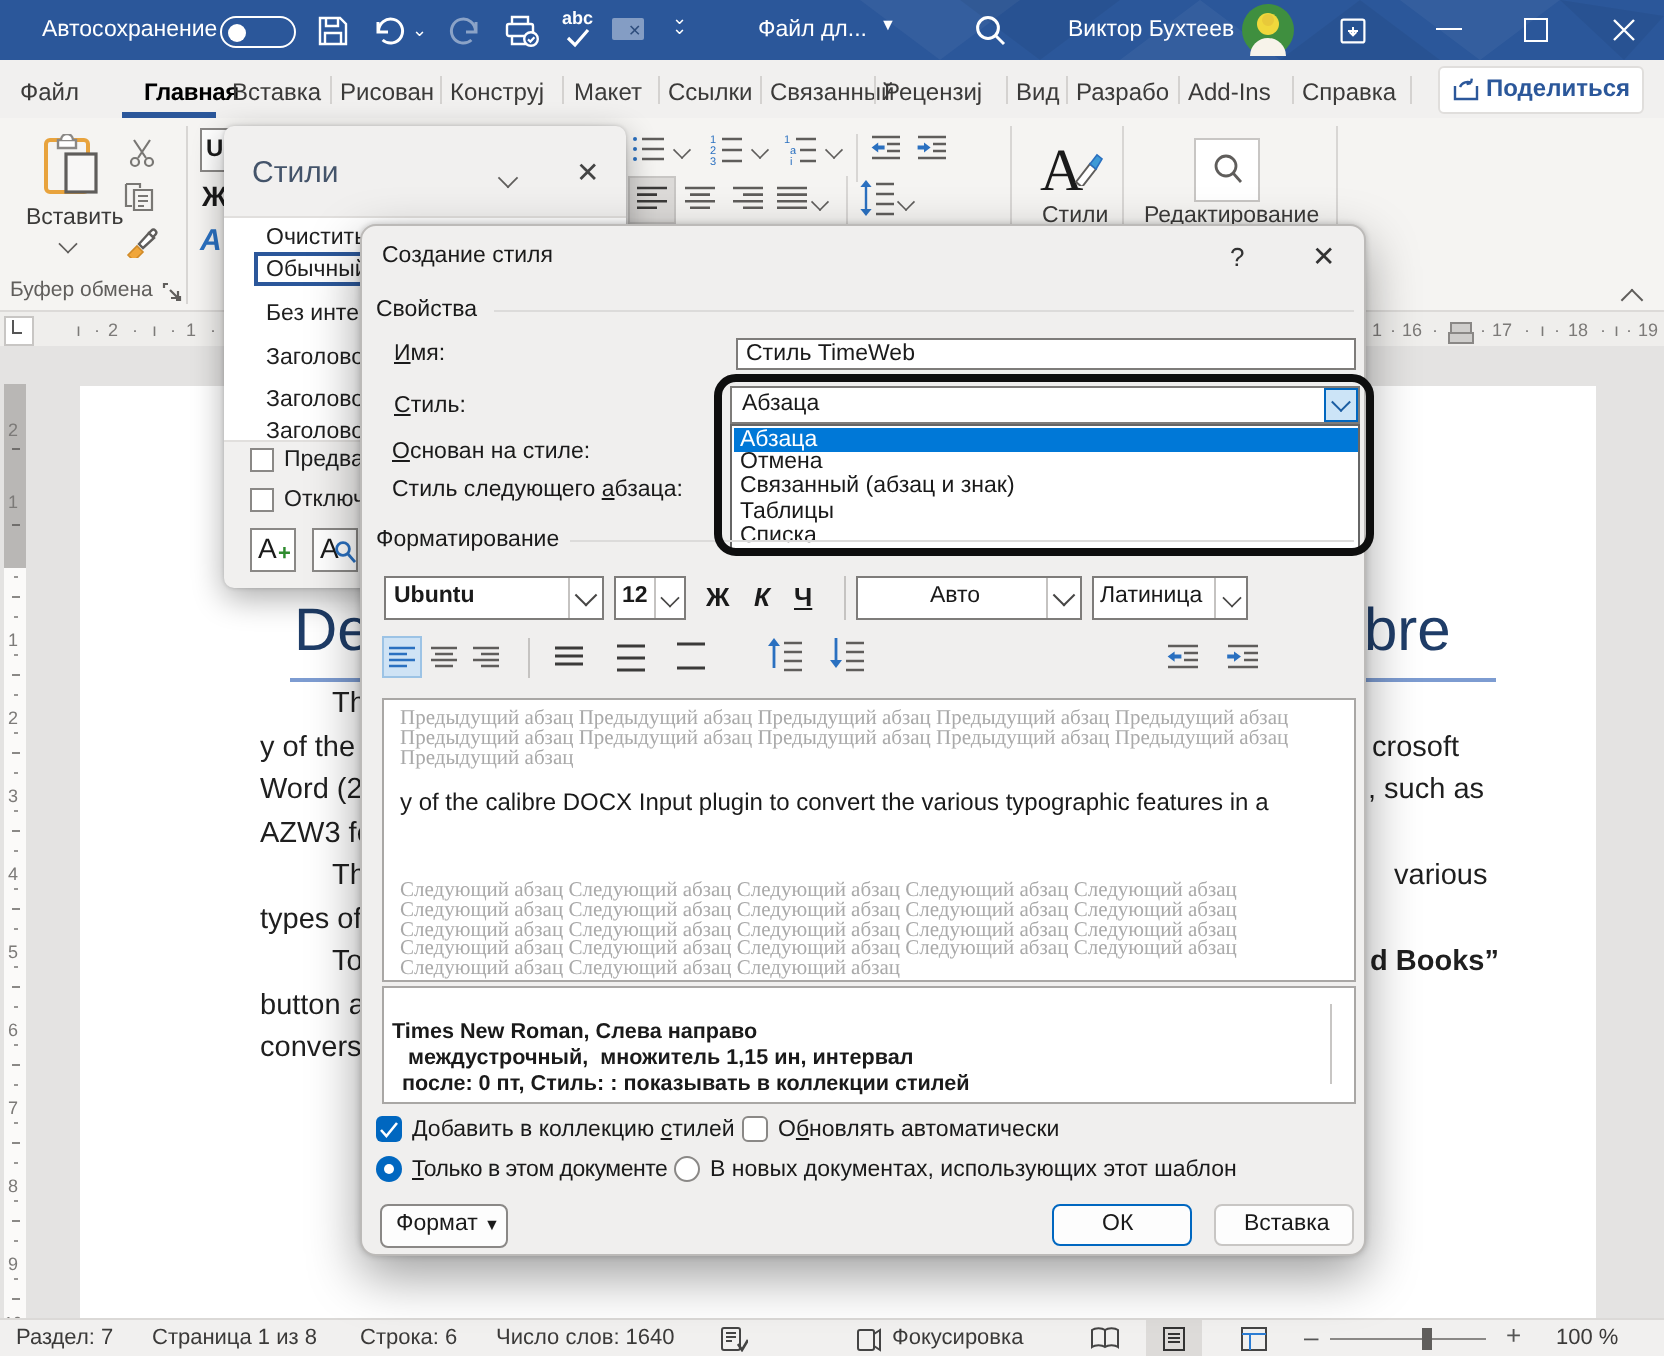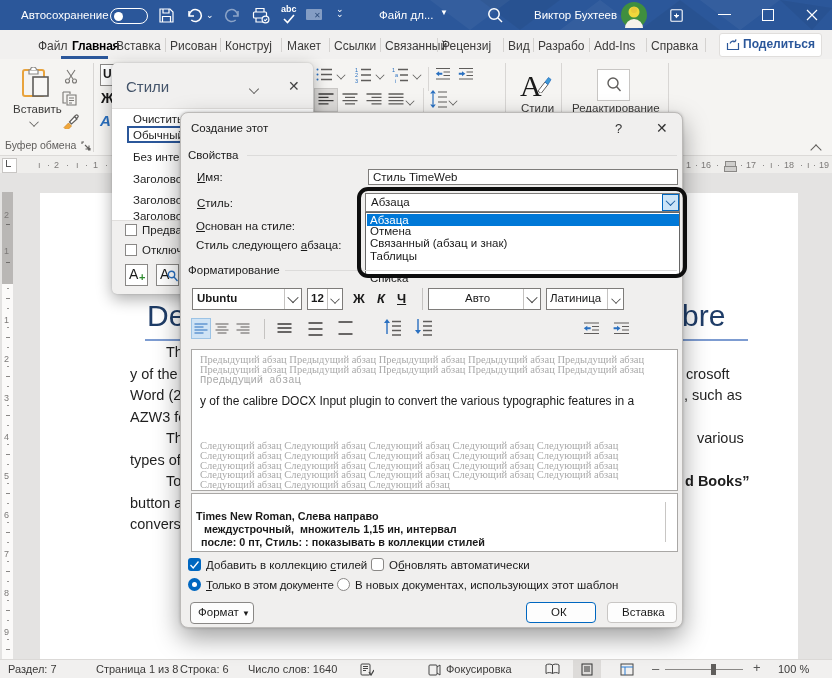--- a/index.html
+++ b/index.html
@@ -221,21 +221,21 @@
   </svg>
 
   <div class="abs" style="left:718px;top:14px;width:13px;height:1.4px;background:#fff;"></div>
   <div class="abs" style="left:762px;top:9px;width:10px;height:10px;border:1.2px solid #fff;"></div>
   <svg class="abs" style="left:806px;top:9px" width="12" height="12" viewBox="0 0 12 12" stroke="#fff" stroke-width="1.2">
         <path d="M1 1 L11 11 M11 1 L1 11"></path>
       </svg>
 </div>
 
 <div id="tabs" class="abs">
-  <div class="tab" style="left:10px;margin-left:28px;">Файл</div>
+  <div class="tab" style="left:10px;">Файл</div>
   <div class="tab" style="left:72px;color:#000000;font-weight:bold;letter-spacing:-0.2px;">Главная</div>
   <div class="abs" style="left:61px;top:26px;width:47px;height:2.6px;background:#2b579a;"></div>
   <div class="tab" style="left:116px;">Вставка</div>
   <div class="tab" style="left:170px;">Рисован</div>
   <div class="tab" style="left:225px;">Конструј</div>
   <div class="tab" style="left:287px;">Макет</div>
   <div class="tab" style="left:334px;">Ссылки</div>
   <div class="tab" style="left:385px;">Связанный</div>
   <div class="tab" style="left:442px;">Рецензиј</div>
   <div class="tab" style="left:508px;">Вид</div>
@@ -400,21 +400,21 @@
   <div class="glabel" style="left:572px;top:43px;font-size:11.5px;color:#3b3a39;">Редактирование</div>
   <div class="vsep" style="left:668px;top:4px;height:89px;"></div>
 
   <div class="abs" style="left:812px;top:87px;width:10px;height:8px;">
         <div class="chev" style="transform:rotate(135deg);border-color:#5f5d5b;"></div>
       </div>
 </div>
 
 <div id="status" class="abs">
   <div class="s" style="left:8px;">Раздел: 7</div>
-  <div class="s" style="left:96px;text-align:center;">Страница 1 из 8</div>
+  <div class="s" style="left:76px;text-align:center;">Страница 1 из 8</div>
   <div class="s" style="left:180px;">Строка: 6</div>
   <div class="s" style="left:248px;">Число слов: 1640</div>
   <svg class="abs" style="left:360px;top:3px" width="14" height="13" viewBox="0 0 14 13" fill="none" stroke="#444" stroke-width="1">
     <rect x="1" y="1" width="9" height="11" rx="1"></rect>
         <path d="M3 3.5 h5 M3 5.5 h5 M3 7.5 h3"></path>
         <path d="M9 9 l2 3 3-5" stroke-width="1.3"></path>
   </svg>
   <svg class="abs" style="left:428px;top:4px" width="13" height="12" viewBox="0 0 13 12" fill="none" stroke="#444" stroke-width="1">
     <rect x="1" y="1" width="8" height="10" rx="1"></rect>
         <path d="M9 3 l3-2 v10 l-3-2"></path>
@@ -464,21 +464,21 @@
       <div class="abs nw" style="left:27px;top:208px;font-size:11px;color:#2e8b2e;font-weight:bold;">+</div>
   <div class="abs" style="left:44px;top:201px;width:23px;height:22px;background:#fff;border:1px solid #8a8886;box-sizing:border-box;"></div>
   <div class="abs nw" style="left:48px;top:203px;font-size:14px;color:#1a1a1a;">A</div>
   <svg class="abs" style="left:55px;top:207px" width="11" height="12" viewBox="0 0 11 12" fill="none" stroke="#2a70c0" stroke-width="1.4">
         <circle cx="4.5" cy="4.5" r="3.2"></circle>
         <path d="M7 7 l3.5 4"></path>
       </svg>
 </div>
 
 <div id="dialog" class="abs">
-  <div class="lbl" style="left:10px;top:9px;">Создание этот</div>
+  <div class="lbl" style="left:10px;top:9px;">Создание стиля</div>
   <div class="lbl" style="left:434px;top:8px;font-size:13px;color:#333;">?</div>
   <div class="lbl" style="left:475px;top:7px;font-size:14px;color:#333;">✕</div>
 
   <div class="lbl" style="left:7px;top:36px;">Свойства</div>
   <div class="etch" style="left:66px;top:42px;width:430px;"></div>
   <div class="lbl" style="left:16px;top:58px;"><span class="u">И</span>мя:</div>
   <div class="cbox" style="left:187px;top:56px;width:310px;height:16px;"></div>
   <div class="lbl" style="left:192px;top:58px;">Стиль TimeWeb</div>
 
   <div class="lbl" style="left:16px;top:84px;"><span class="u">С</span>тиль:</div>
@@ -487,21 +487,21 @@
   <div class="lbl" style="left:190px;top:83px;">Абзаца</div>
   <div class="abs" style="left:481px;top:81px;width:17px;height:17px;background:#cce4f7;border:1px solid #0067c0;box-sizing:border-box;display:flex;align-items:center;justify-content:center;">
     <div style="width:6px;height:6px;border-left:1.4px solid #1a5da2;border-bottom:1.4px solid #1a5da2;transform:rotate(-45deg) translate(1px,-1px);"></div>
   </div>
 
   <div class="abs" style="left:184px;top:99px;width:315px;height:65px;background:#fff;border:1px solid #666;box-sizing:border-box;font-size:11.5px;line-height:11.5px;">
     <div class="abs" style="left:1px;top:1px;width:312px;height:12px;background:#0078d7;color:#fff;padding:1px 0 0 3px;box-sizing:border-box;">Абзаца</div>
     <div class="abs" style="left:4px;top:12.5px;">Отмена</div>
     <div class="abs" style="left:4px;top:25px;">Связанный (абзац и знак)</div>
     <div class="abs" style="left:4px;top:37.5px;">Таблицы</div>
-    <div class="abs" style="left:4px;top:50px;margin-top:10px;">Списка</div>
+    <div class="abs" style="left:4px;top:50px;">Списка</div>
   </div>
   <div class="lbl" style="left:15px;top:107px;"><span class="u">О</span>снован на стиле:</div>
   <div class="lbl" style="left:15px;top:126px;">Стиль следующего <span class="u">а</span>бзаца:</div>
 
   <div class="lbl" style="left:7px;top:151px;">Форматирование</div>
   <div class="etch" style="left:104px;top:157px;width:392px;"></div>
 
   <div class="cbox" style="left:11px;top:175px;width:110px;height:22px;"></div>
   <div class="lbl" style="left:16px;top:179px;font-weight:bold;">Ubuntu</div>
   <div class="carr" style="left:103px;top:176px;width:17px;height:20px;">
@@ -574,21 +574,21 @@
   <svg class="abs" style="left:432px;top:209px" width="17" height="14" viewBox="0 0 17 14">
     <g stroke="#5f5d5b" stroke-width="1.2">
           <path d="M1 1 h15 M9 4.5 h7 M9 8 h7 M1 11.5 h15"></path>
         </g>
     <path d="M7.5 6.3 L4 3.7 v1.6 H0.6 v2 H4 v1.6 z" fill="#2a70c0"></path>
   </svg>
 
   <div class="abs" style="left:10px;top:236px;width:487px;height:142px;background:#fff;border:1px solid #a9a7a5;box-sizing:border-box;overflow:hidden;">
     <div class="abs nw" style="left:8px;top:4px;font-family:'Liberation Serif',serif;font-size:10.5px;color:#a9a9a9;">Предыдущий абзац Предыдущий абзац Предыдущий абзац Предыдущий абзац Предыдущий абзац</div>
     <div class="abs nw" style="left:8px;top:13.8px;font-family:'Liberation Serif',serif;font-size:10.5px;color:#a9a9a9;">Предыдущий абзац Предыдущий абзац Предыдущий абзац Предыдущий абзац Предыдущий абзац</div>
-    <div class="abs nw" style="left:8px;top:23.6px;font-family:Liberation Mono, monospace;font-size:10.5px;color:#a9a9a9;">Предыдущий абзац</div>
+    <div class="abs nw" style="left:8px;top:23.6px;font-family:Liberation Serif, serif;font-size:10.5px;color:#a9a9a9;">Предыдущий абзац</div>
     <div class="abs nw" style="left:8px;top:44px;font-size:12px;color:#1a1a1a;">y of the calibre DOCX Input plugin to convert the various typographic features in a</div>
     <div class="abs" style="left:8px;top:91px;width:462px;font-family:'Liberation Serif',serif;font-size:10.5px;line-height:9.8px;color:#a9a9a9;">Следующий абзац Следующий абзац Следующий абзац Следующий абзац Следующий абзац Следующий абзац Следующий абзац Следующий абзац Следующий абзац Следующий абзац Следующий абзац Следующий абзац Следующий абзац Следующий абзац Следующий абзац Следующий абзац Следующий абзац Следующий абзац Следующий абзац Следующий абзац Следующий абзац Следующий абзац Следующий абзац</div>
   </div>
 
   <div class="abs" style="left:10px;top:380px;width:487px;height:59px;background:#fff;border:1px solid #a9a7a5;box-sizing:border-box;overflow:hidden;">
     <div class="abs nw" style="left:4px;top:16px;font-size:10.8px;font-weight:bold;color:#1a1a1a;">Times New Roman, Слева направо</div>
     <div class="abs nw" style="left:12px;top:29px;font-size:10.8px;font-weight:bold;color:#1a1a1a;">междустрочный,&nbsp; множитель 1,15 ин, интервал</div>
     <div class="abs nw" style="left:9px;top:42px;font-size:10.8px;font-weight:bold;color:#1a1a1a;">после: 0 пт, Стиль: : показывать в коллекции стилей</div>
     <div class="abs" style="left:473px;top:8px;width:1px;height:40px;background:#c8c6c4;"></div>
   </div>

